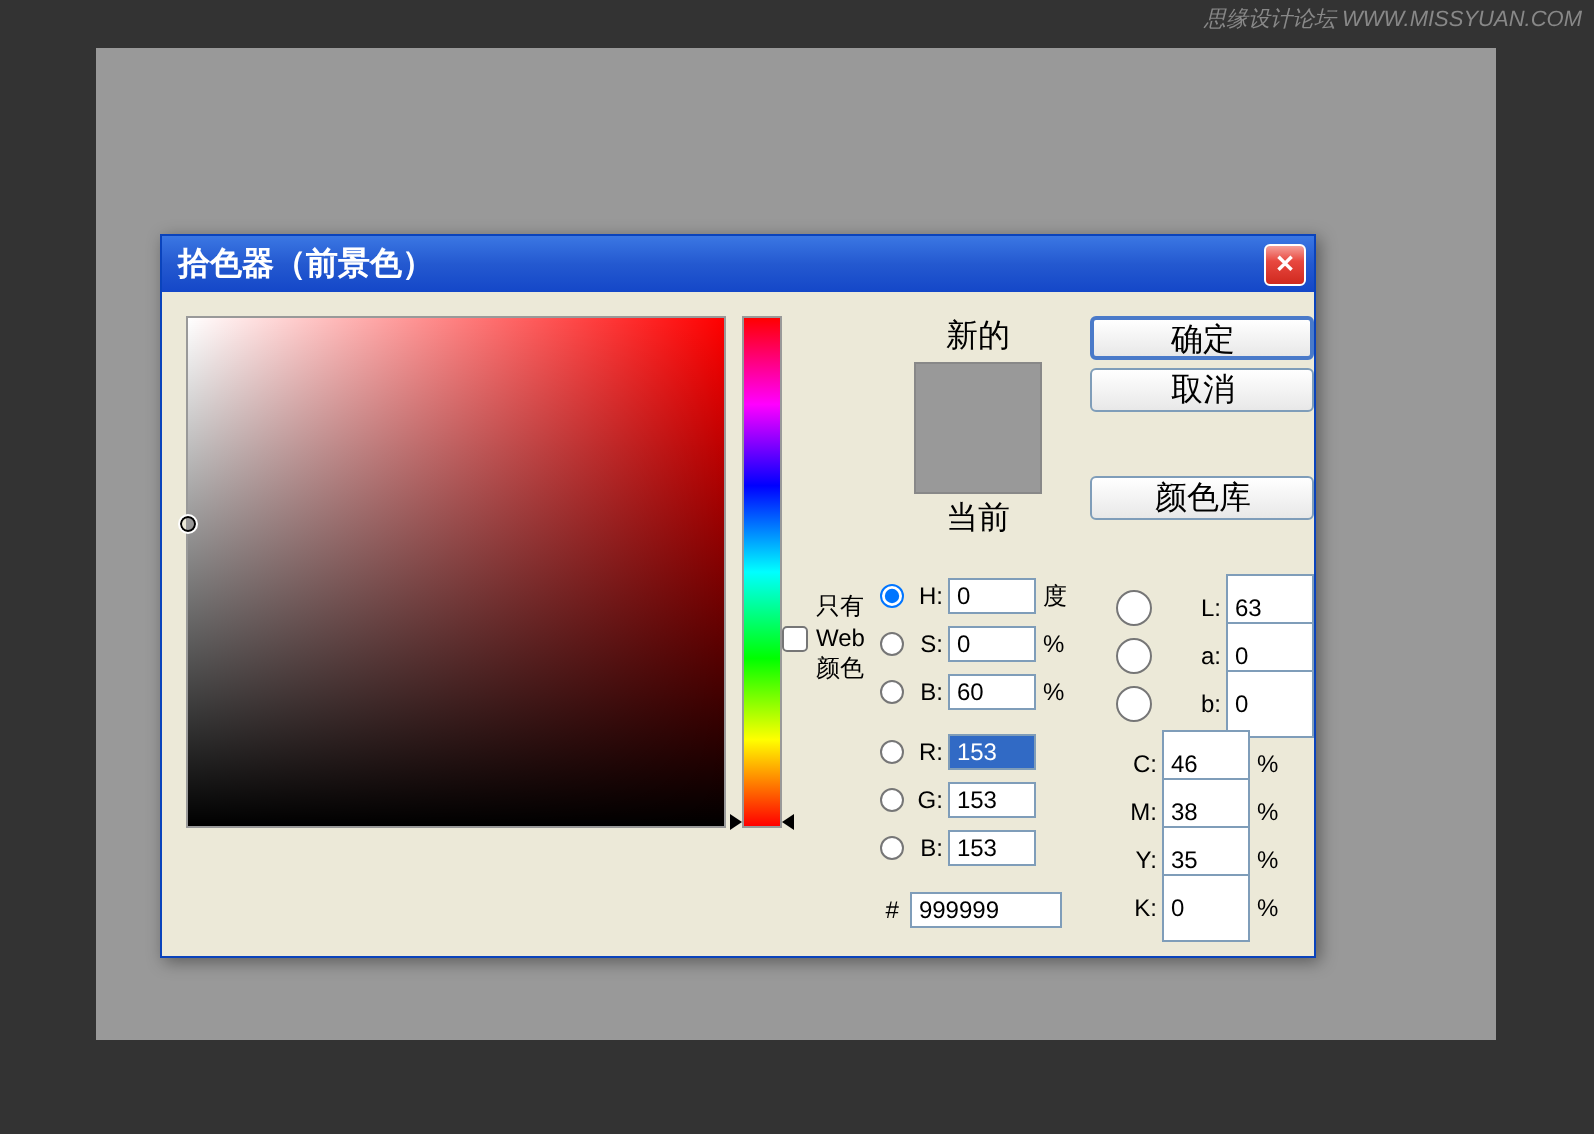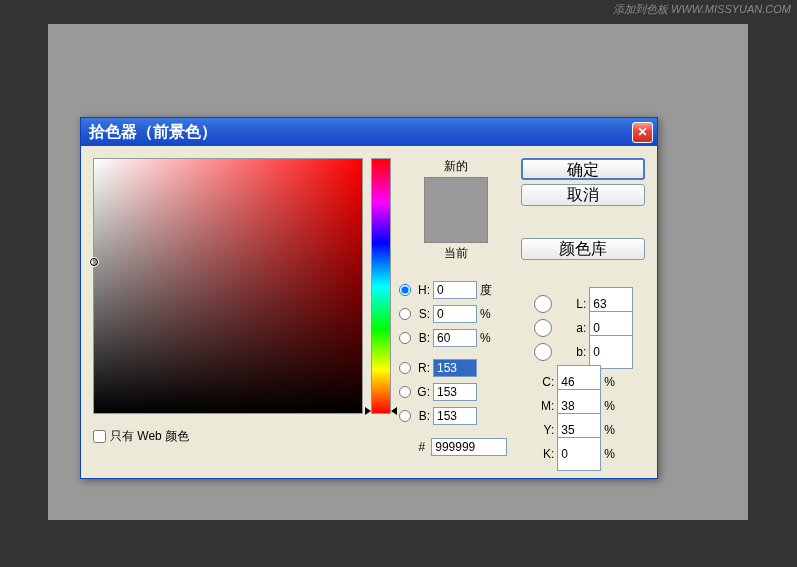--- a/index.html
+++ b/index.html
@@ -4,31 +4,31 @@
 <style>
 * { box-sizing: border-box; margin: 0; padding: 0; font-family: "Microsoft YaHei", SimSun, sans-serif; }
 body { background: #333; width: 797px; height: 567px; position: relative; overflow: hidden; }
 .watermark { position: absolute; top: 2px; right: 6px; color: #888; font-size: 11px; font-style: italic; font-family: Arial; }
 .canvas-bg { position: absolute; left: 48px; top: 24px; width: 700px; height: 496px; background: #999; }
 .dialog { position: absolute; left: 80px; top: 117px; width: 578px; background: #ece9d8; border: 1px solid #0a43bc; box-shadow: 2px 2px 8px rgba(0,0,0,0.4); }
 .titlebar { height: 28px; background: linear-gradient(to bottom, #3b77e3 0%, #2459d0 50%, #1447c8 100%); display: flex; align-items: center; padding: 0 4px 0 8px; }
 .titlebar-text { color: #fff; font-size: 16px; font-weight: bold; flex: 1; }
 .close-btn { width: 21px; height: 21px; background: linear-gradient(to bottom, #f5a09a, #e8483f 40%, #d0291f); border: 1px solid #fff; border-radius: 3px; color: #fff; display: flex; align-items: center; justify-content: center; font-size: 12px; font-weight: bold; cursor: pointer; }
 .dialog-body { padding: 12px; display: flex; gap: 8px; font-size: 12px; color: #000; }
-.left-col { display: flex; flex-direction: column; }
+.left-col { display: flex; flex-direction: row; }
 .picker-area { display: flex; gap: 8px; }
 .sat-val { width: 270px; height: 256px; position: relative; background: linear-gradient(to bottom, rgba(0,0,0,0), #000), linear-gradient(to right, #fff, #f00); border: 1px solid #999; }
 .sv-cursor { position: absolute; width: 10px; height: 10px; border: 1px solid #fff; border-radius: 50%; left: -5px; top: 98px; box-shadow: 0 0 0 1px #000 inset; }
 .hue-bar { width: 20px; height: 256px; background: linear-gradient(to bottom, #ff0000 0%, #ff00ff 17%, #0000ff 33%, #00ffff 50%, #00ff00 67%, #ffff00 83%, #ff0000 100%); border: 1px solid #999; position: relative; }
 .hue-arrow { position: absolute; bottom: -2px; left: -7px; width: 0; height: 0; border-top: 4px solid transparent; border-bottom: 4px solid transparent; border-left: 6px solid #000; }
 .hue-arrow.r { left: auto; right: -7px; border-left: none; border-right: 6px solid #000; }
 .webonly { margin-top: 14px; display: flex; align-items: center; gap: 4px; }
 .webonly input { width: 13px; height: 13px; }
 .mid-col { width: 120px; display: flex; flex-direction: column; align-items: center; }
-.swatch-label { font-size: 12px; margin-bottom: 2px; }
+.swatch-label { font-size: 16px; margin-bottom: 2px; }
 .swatch { width: 64px; height: 66px; border: 1px solid #888; background: #999; }
 .fields { margin-top: 14px; width: 100%; }
 .field-row { display: flex; align-items: center; height: 24px; gap: 3px; }
 .field-row .radio { width: 12px; height: 12px; }
 .field-row .lbl { width: 16px; text-align: right; }
 .field-row input[type=text] { width: 44px; height: 18px; border: 1px solid #7f9db9; padding: 0 3px; font-size: 12px; }
 .field-row input.sel { background: #316ac5; color: #fff; }
 .field-row .unit { width: 16px; }
 .hex-row { width: 100%; margin-top: 10px; display: flex; align-items: center; gap: 6px; justify-content: flex-end; padding-right: 6px; }
 .hex-row input { width: 76px; height: 18px; border: 1px solid #7f9db9; padding: 0 3px; font-size: 12px; }
@@ -38,21 +38,21 @@
 .right-col .gap { height: 10px; }
 .lab-fields { margin-top: 28px; }
 .lab-row, .cmyk-row { display: flex; align-items: center; height: 24px; gap: 3px; }
 .lab-row .lbl, .cmyk-row .lbl { width: 18px; text-align: right; }
 .lab-row input, .cmyk-row input { width: 44px; height: 18px; border: 1px solid #7f9db9; padding: 16px 3px; font-size: 12px; }
 .cmyk-row .unit { width: 14px; }
 </style>
 </head>
 <body>
 
-<div class="watermark">添加到色板 WWW.MISSYUAN.COM</div>
+<div class="watermark">思缘设计论坛 WWW.MISSYUAN.COM</div>
 <div class="canvas-bg"></div>
 
 <div class="dialog">
   <div class="titlebar">
     <span class="titlebar-text">拾色器（前景色）</span>
     <div class="close-btn">
         <span>✕</span>
       </div>
   </div>
   <div class="dialog-body">

